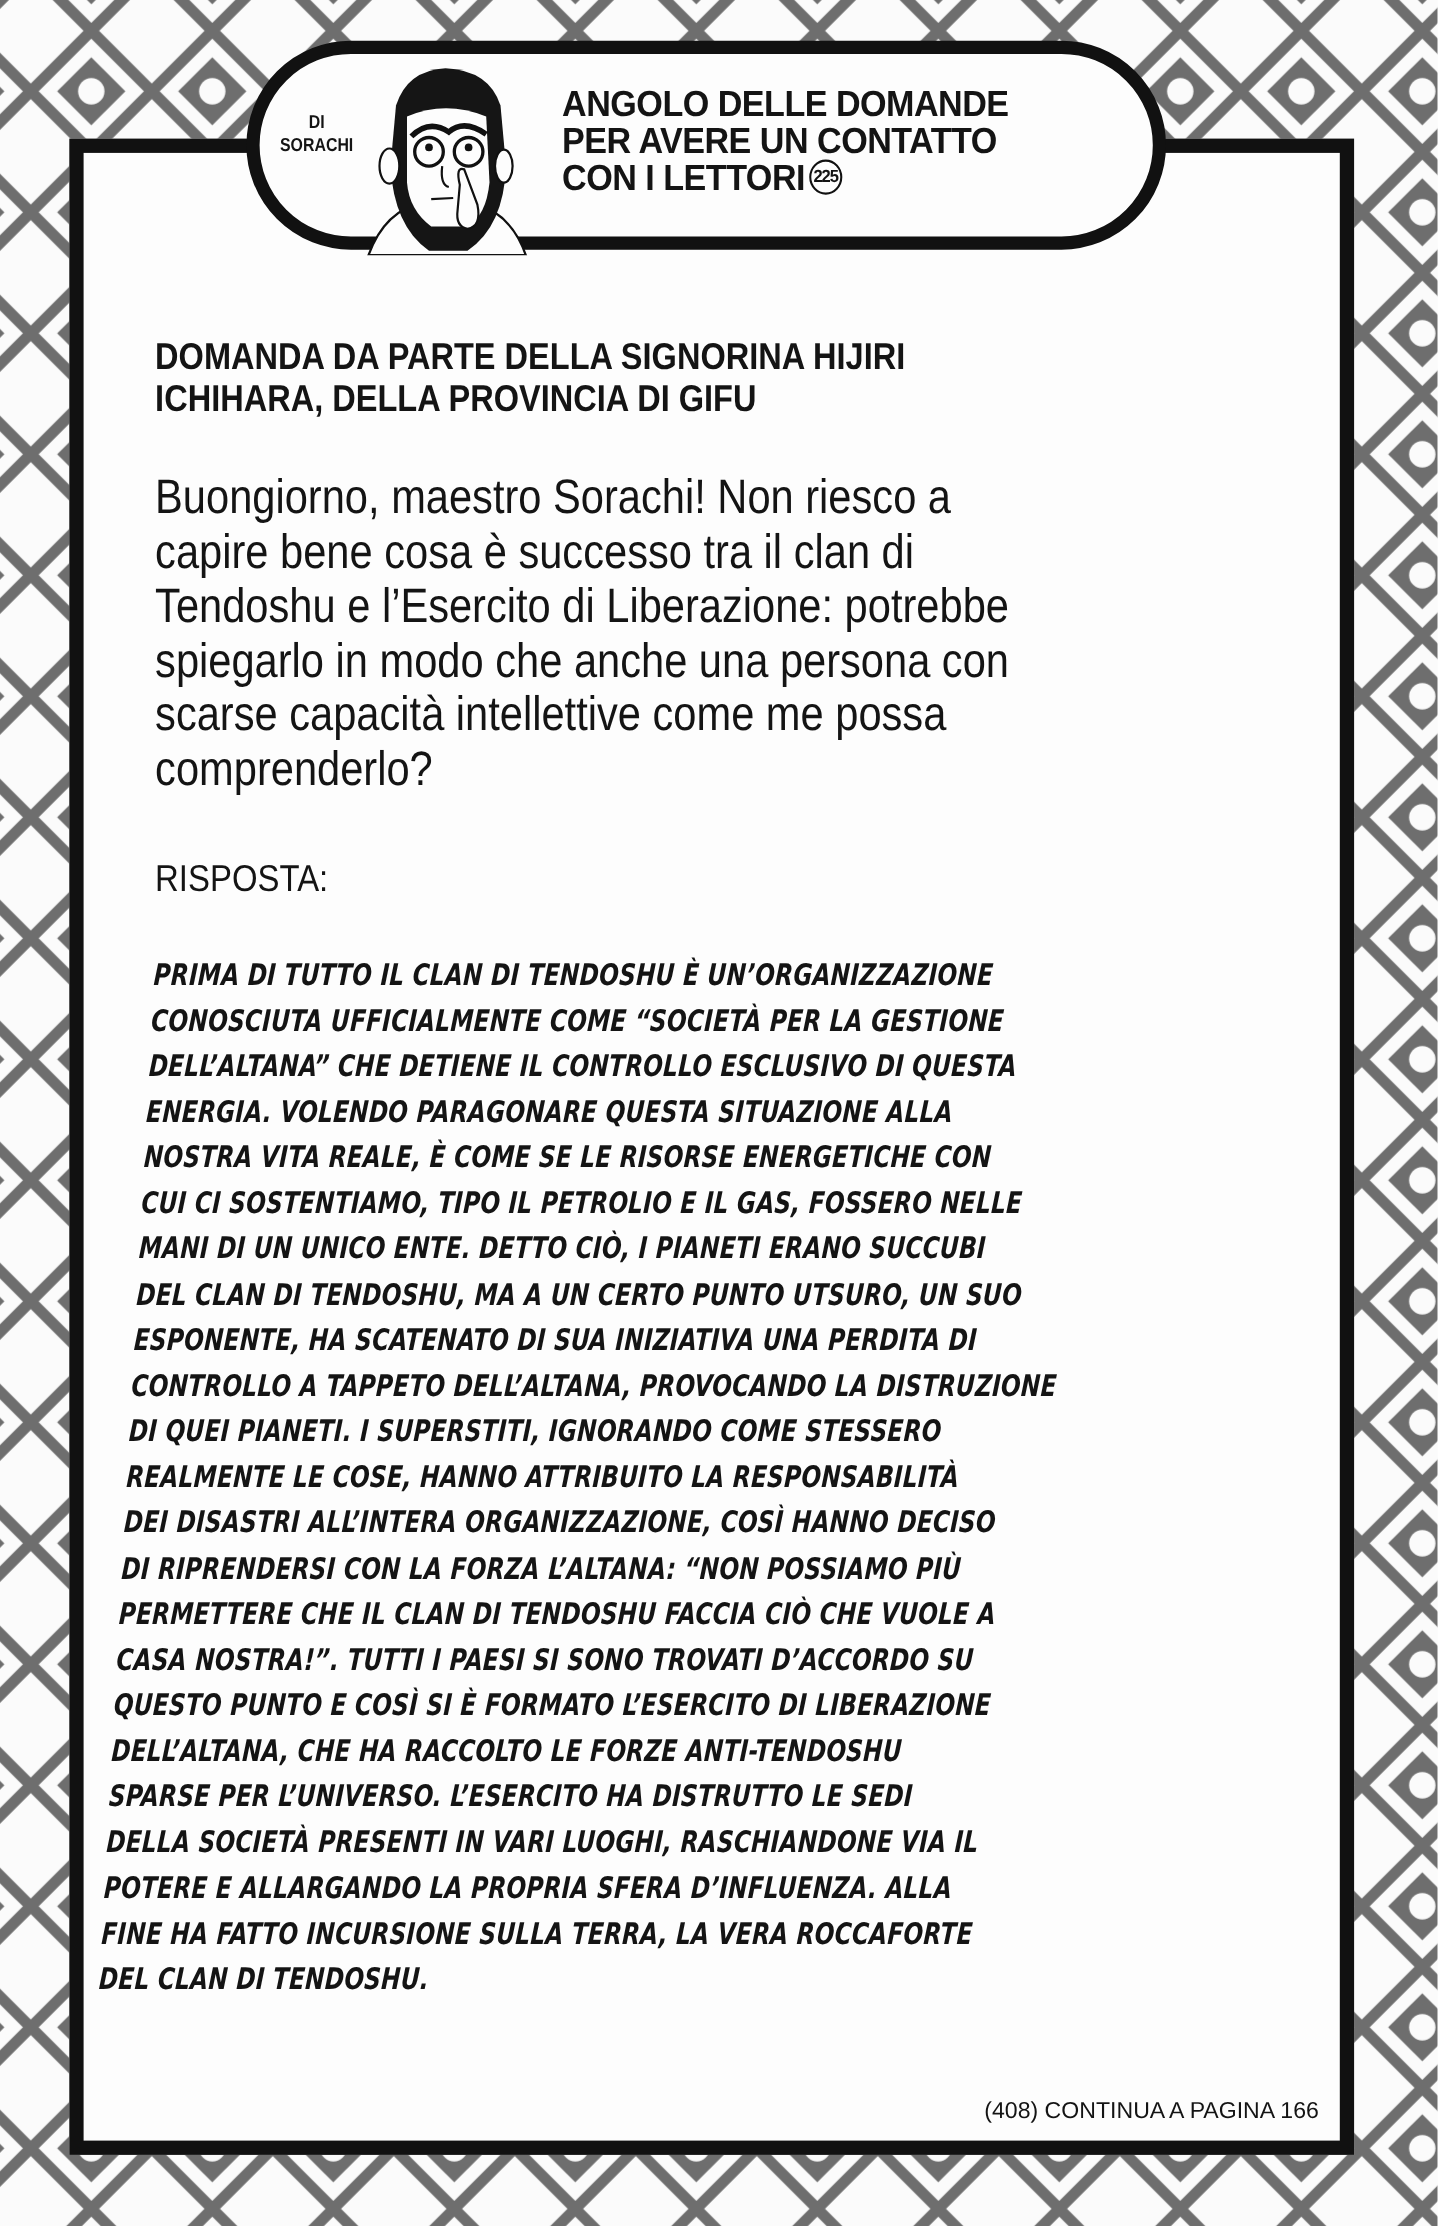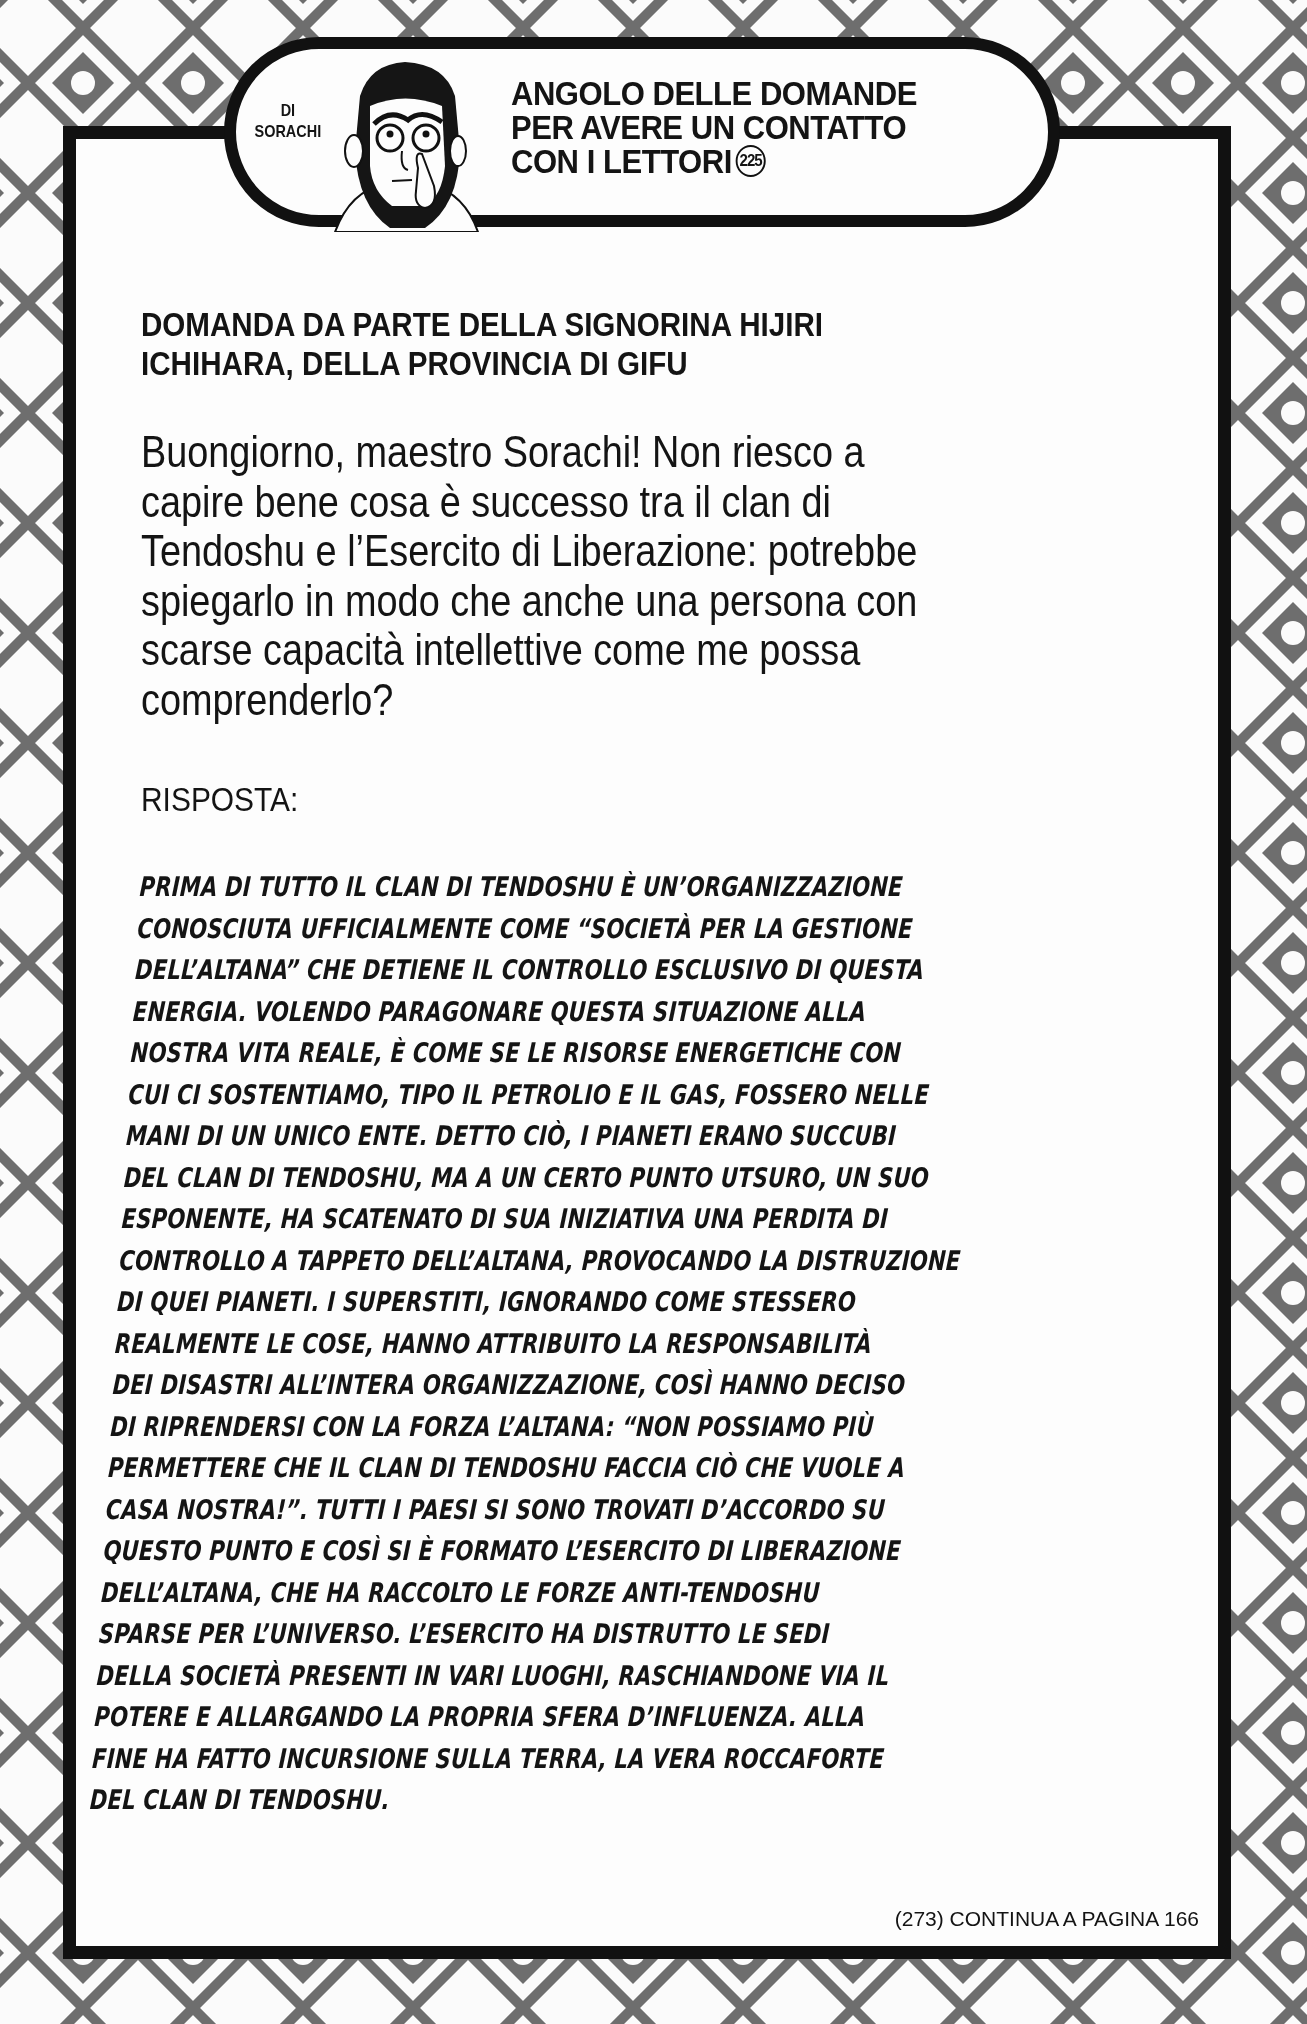--- a/index.html
+++ b/index.html
@@ -155,13 +155,13 @@
   <div>CASA NOSTRA!”. TUTTI I PAESI SI SONO TROVATI D’ACCORDO SU</div>
   <div>QUESTO PUNTO E COSÌ SI È FORMATO L’ESERCITO DI LIBERAZIONE</div>
   <div>DELL’ALTANA, CHE HA RACCOLTO LE FORZE ANTI-TENDOSHU</div>
   <div>SPARSE PER L’UNIVERSO. L’ESERCITO HA DISTRUTTO LE SEDI</div>
   <div>DELLA SOCIETÀ PRESENTI IN VARI LUOGHI, RASCHIANDONE VIA IL</div>
   <div>POTERE E ALLARGANDO LA PROPRIA SFERA D’INFLUENZA. ALLA</div>
   <div>FINE HA FATTO INCURSIONE SULLA TERRA, LA VERA ROCCAFORTE</div>
   <div>DEL CLAN DI TENDOSHU.</div>
 </div>
 
-<div class="footer">(273) CONTINUA A PAGINA 166</div>
+<div class="footer">(408) CONTINUA A PAGINA 166</div>
 
 </body></html>

